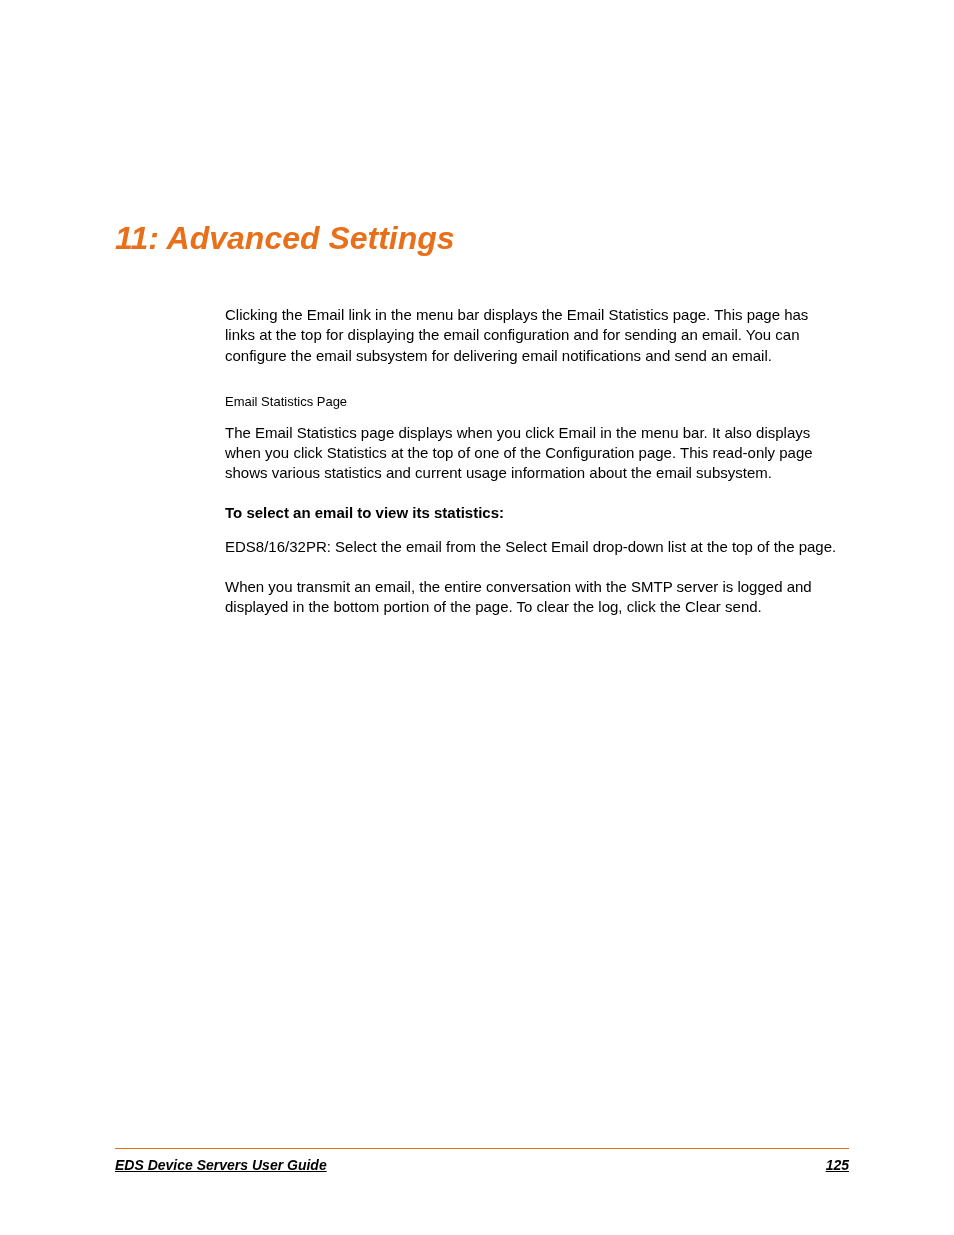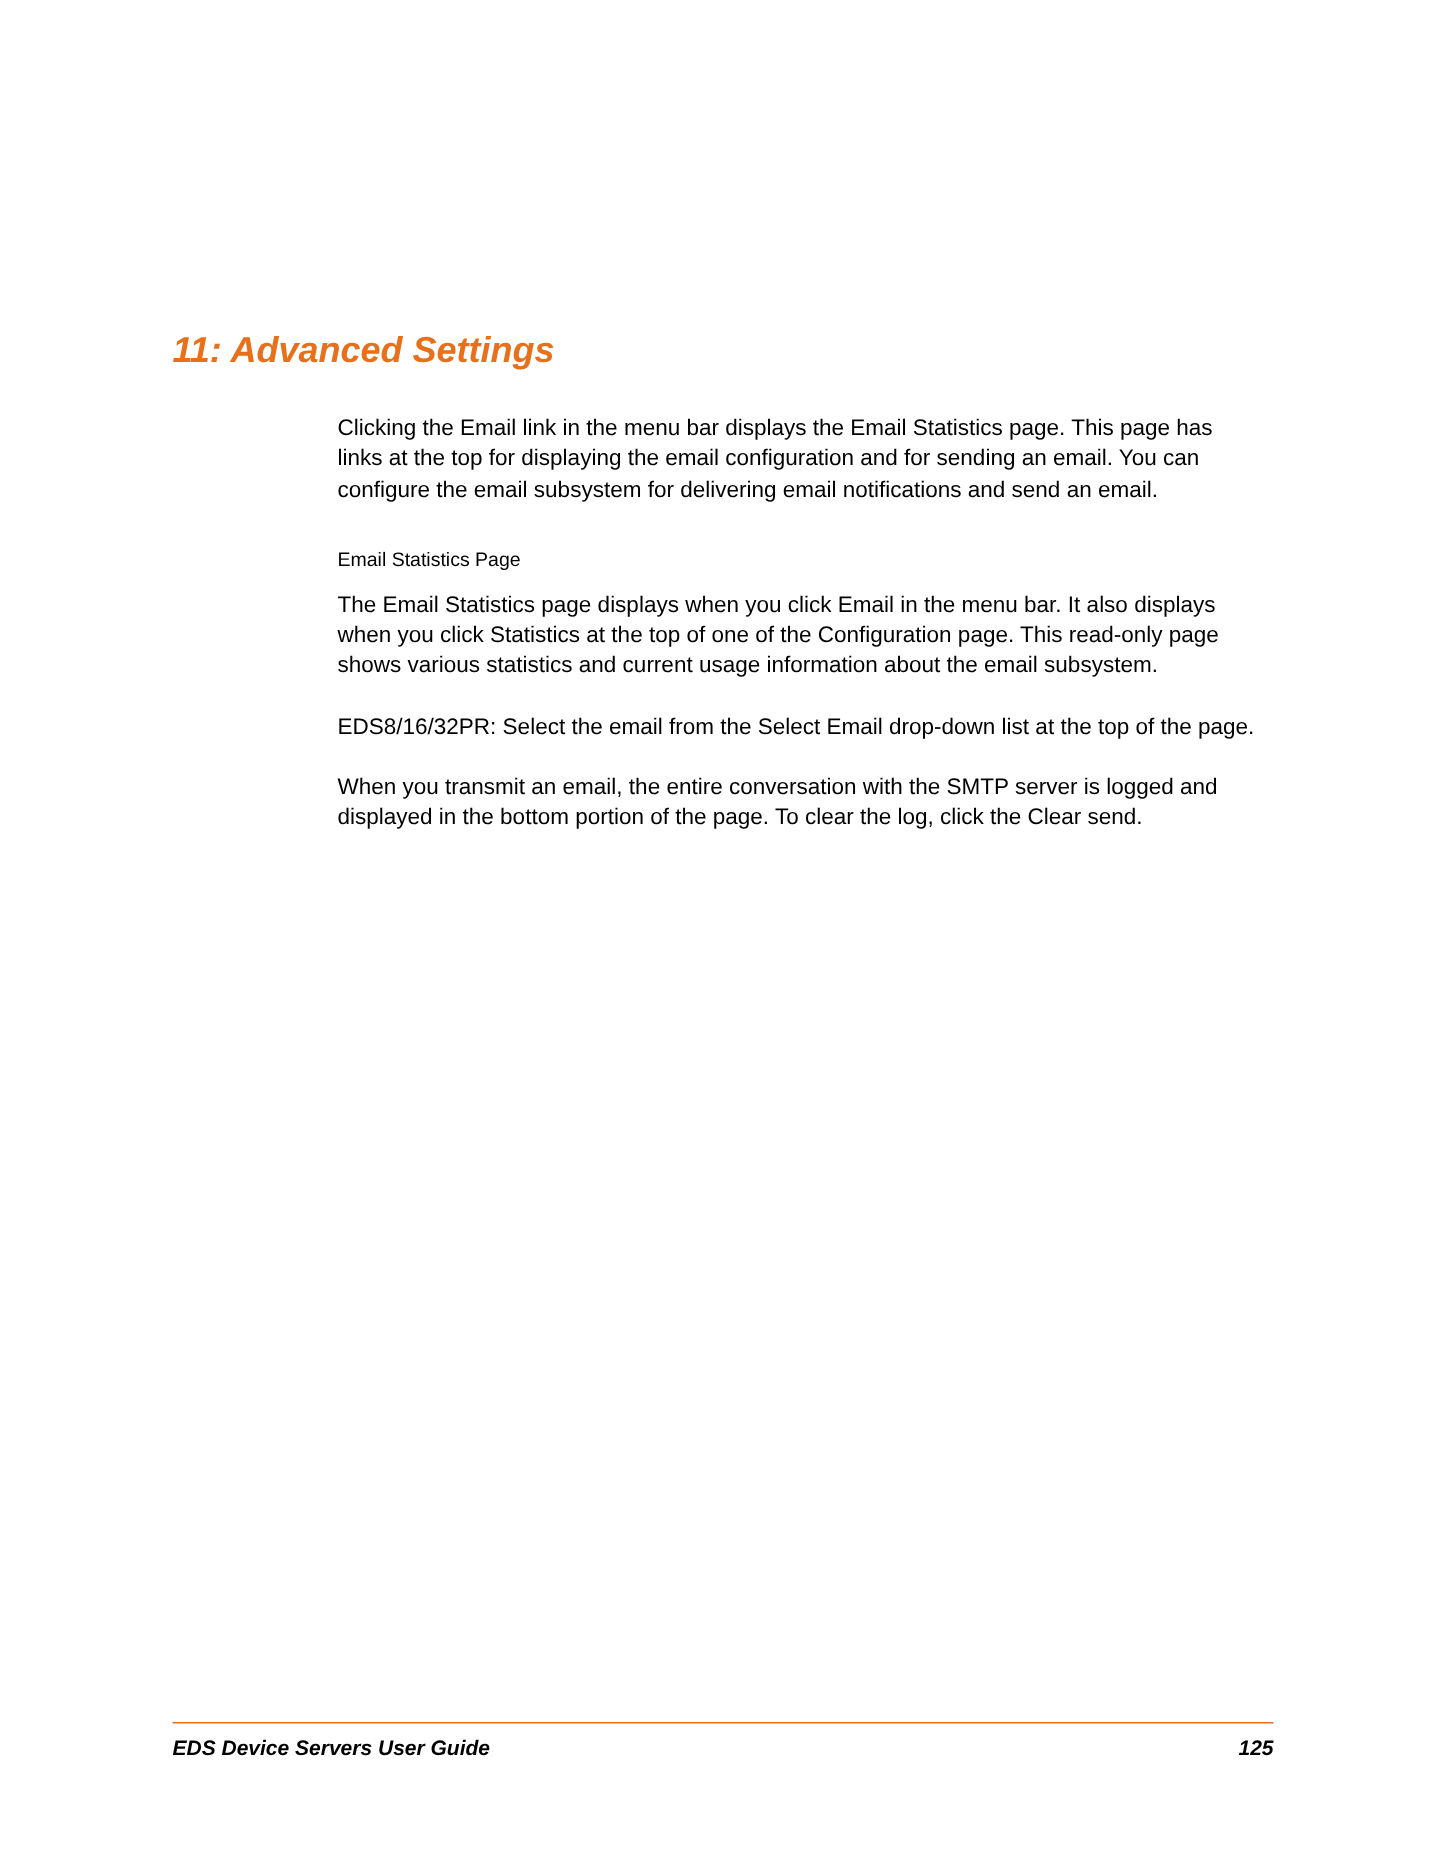--- a/index.html
+++ b/index.html
@@ -12,24 +12,24 @@
       height: 1235px;
       background: #ffffff;
       font-family: Arial, Helvetica, sans-serif;
       position: relative;
     }
     .page-content {
       padding: 220px 105px 0 115px;
     }
     .chapter-title {
       color: #e8701a;
-      font-size: 24px;
+      font-size: 32px;
       font-weight: bold;
       font-style: italic;
-      margin-bottom: 28px;
+      margin-bottom: 48px;
     }
     .section-heading {
       color: #e8701a;
       font-size: 22px;
       font-weight: bold;
       margin-left: 38px;
       margin-bottom: 28px;
     }
     .body-text {
       font-size: 15px;
@@ -56,20 +56,21 @@
       color: #000000;
       margin-left: 110px;
       margin-right: 10px;
       margin-bottom: 16px;
     }
     .footer {
       position: absolute;
       bottom: 62px;
       left: 115px;
       right: 105px;
+      text-decoration: underline;
     }
     .footer-rule {
       border: none;
       border-top: 1.5px solid #e8701a;
       margin-bottom: 8px;
     }
     .footer-row {
       display: flex;
       justify-content: space-between;
       font-style: italic;
@@ -91,20 +92,21 @@
   <p class="body-text">
     <span>Clicking the </span><span class="bold">Email</span><span> link in the menu bar displays the Email Statistics page. This page has links at the top for displaying the email configuration and for sending an email. You can configure the email subsystem for delivering email notifications and send an email.</span>
   </p>
 
   <h3 class="subsection-heading">Email Statistics Page</h3>
 
   <p class="body-text">
     <span>The Email Statistics page displays when you click </span><span class="bold">Email</span><span> in the menu bar. It also displays when you click </span><span class="bold">Statistics</span><span> at the top of one of the Configuration page. This read-only page shows various statistics and current usage information about the email subsystem.</span>
   </p>
 
+  <p class="bold-line">To select an email to view its statistics:</p>
 
 
   <p class="body-text">
     <span class="bold">EDS8/16/32PR:</span><span> Select the email from the </span><span class="bold">Select Email</span><span> drop-down list at the top of the page.</span>
   </p>
 
   <p class="body-text">
     <span>When you transmit an email, the entire conversation with the SMTP server is logged and displayed in the bottom portion of the page. To clear the log, click the </span><span class="bold">Clear</span><span> send.</span>
   </p>
 </div>

